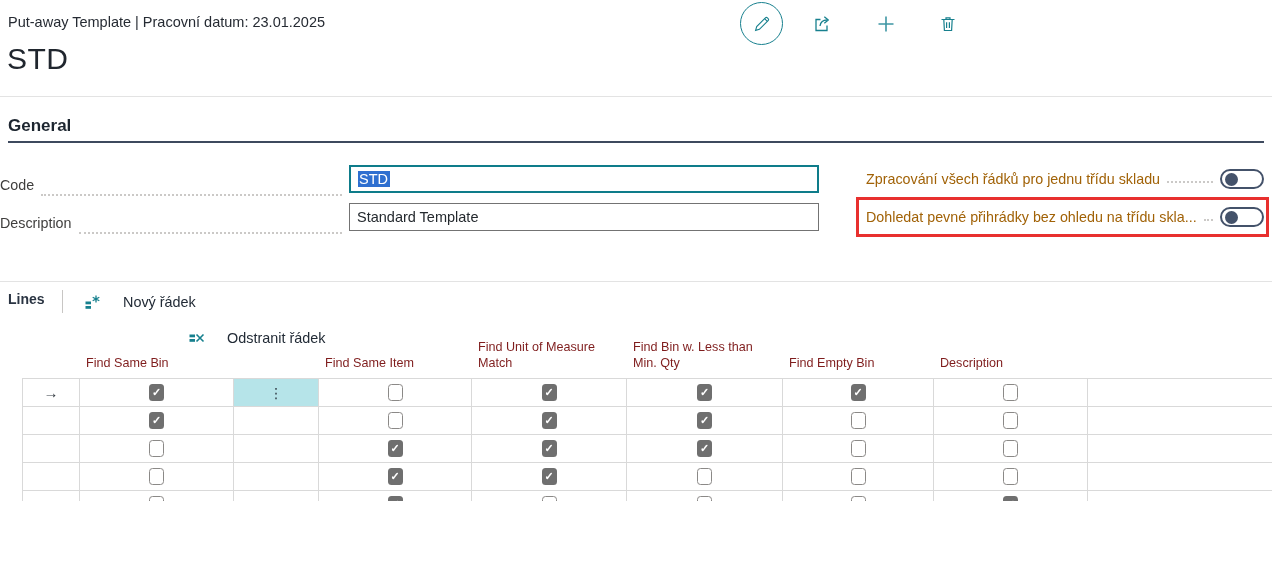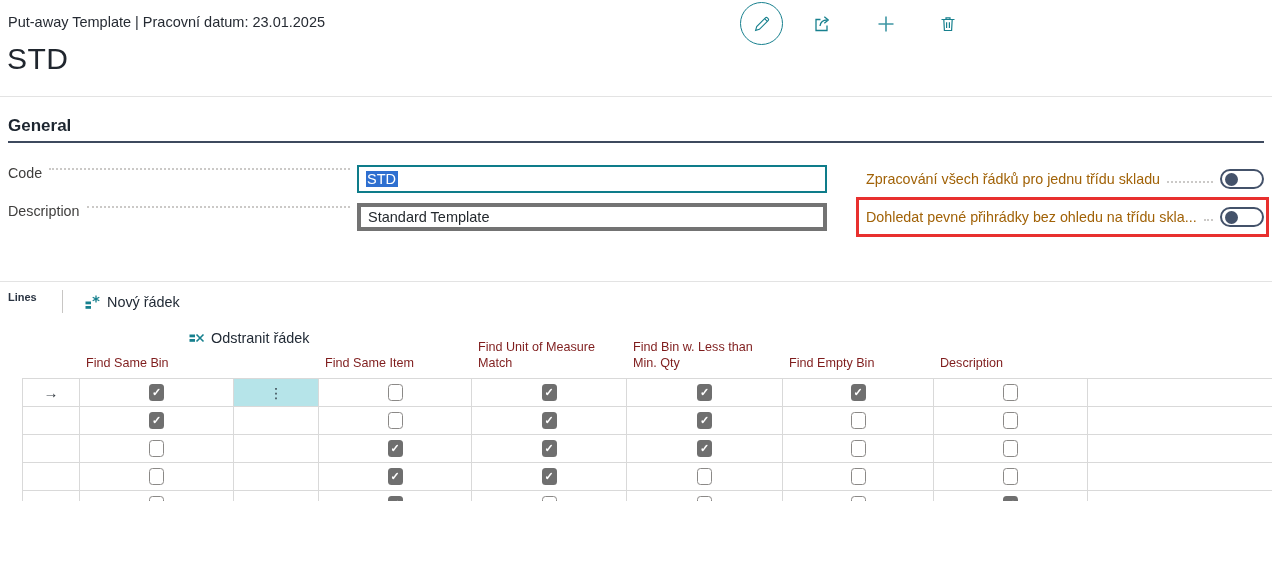--- a/index.html
+++ b/index.html
@@ -13,39 +13,39 @@
   .action-edit { position:absolute; left:2px; top:2px; width:43px; height:43px; border:1.4px solid #17808e;
                  border-radius:50%; display:flex; align-items:center; justify-content:center; background:#fff; cursor:pointer; }
   .action-plain { position:absolute; top:12px; width:24px; height:24px; display:flex; align-items:center; justify-content:center; cursor:pointer; }
   .page-title { position:absolute; left:7px; top:42px; font-size:30px; font-weight:300; color:#20262e; letter-spacing:.5px; }
   .divider { position:absolute; left:0; right:0; height:1px; background:#e3e3e3; }
 
   
   .section-heading { position:absolute; left:8px; font-size:17px; font-weight:700; color:#1d2630; }
   .heading-rule { position:absolute; left:8px; right:8px; height:2px; background:#3e4a5e; }
 
-  .field-row { position:absolute; left:8px; width:819px; height:28px; display:flex; align-items:flex-start; }
+  .field-row { position:absolute; left:0; width:819px; height:28px; display:flex; align-items:flex-end; }
   .field-label { font-size:14.3px; color:#3f3e3d; white-space:nowrap; }
   .leader { flex:1; border-bottom:2px dotted #cbc9c7; margin:0 7px; transform:translateY(3px); }
-  .input { width:470px; height:28px; border:4px solid #737373; background:#fff; display:flex; align-items:center;
+  .input { width:470px; height:28px; border:1px solid #737373; background:#fff; display:flex; align-items:center;
            padding:0 7px; font-size:14.5px; color:#24292e; }
   .input.focused { border:2px solid #0e7c8a; }
   .sel-text { background:#2e6fd0; color:#fff; padding:0 2px 0 1px; }
 
   .toggles { position:absolute; left:866px; top:160px; width:398px; }
   .toggle-row { position:relative; height:38px; display:flex; align-items:center; }
   .toggle-label { font-size:14.3px; color:#a16207; white-space:nowrap; }
   .toggle { position:relative; width:44px; height:20px; border:2px solid #44526a; border-radius:11px; background:#fff; flex:0 0 44px; cursor:pointer; }
   .toggle .knob { position:absolute; left:3px; top:1.5px; width:13px; height:13px; border-radius:50%; background:#44526a; }
   .hl-box { position:absolute; left:-10px; right:-5px; top:-1px; bottom:-1px; border:3px solid #e8302e; pointer-events:none; }
 
   
-  .lines-heading { position:absolute; left:8px; top:291px; font-size:11px; font-weight:600; color:#2a3442; }
+  .lines-heading { position:absolute; left:8px; top:291px; font-size:14px; font-weight:600; color:#2a3442; }
   .vbar { position:absolute; left:62px; top:290px; width:1px; height:23px; background:#c8c6c4; }
-  .line-btn { position:absolute; top:290px; height:24px; display:flex; align-items:center; gap:6px; cursor:pointer; }
+  .line-btn { position:absolute; top:290px; height:24px; display:flex; align-items:center; gap:22px; cursor:pointer; }
   .line-btn span { font-size:14.4px; color:#222b36; white-space:nowrap; }
 
   
   .grid-header { position:absolute; left:22px; top:333px; height:45px; display:grid; align-items:end; }
   .gh-cell { padding:0 6px 6px 7px; font-size:12.6px; line-height:1.32; color:#7f1d1d; }
   .grid-body { position:absolute; left:22px; top:378px; border-top:1px solid #d9d9d9; border-left:1px solid #d9d9d9; }
   .g-row { display:grid; height:28px; }
   .g-row.partial { height:18px; }
   .g-cell { border-right:1px solid #d9d9d9; border-bottom:1px solid #d9d9d9; display:flex; align-items:center; justify-content:center; overflow:hidden; }
   .g-cell:last-child { border-right:none; }

